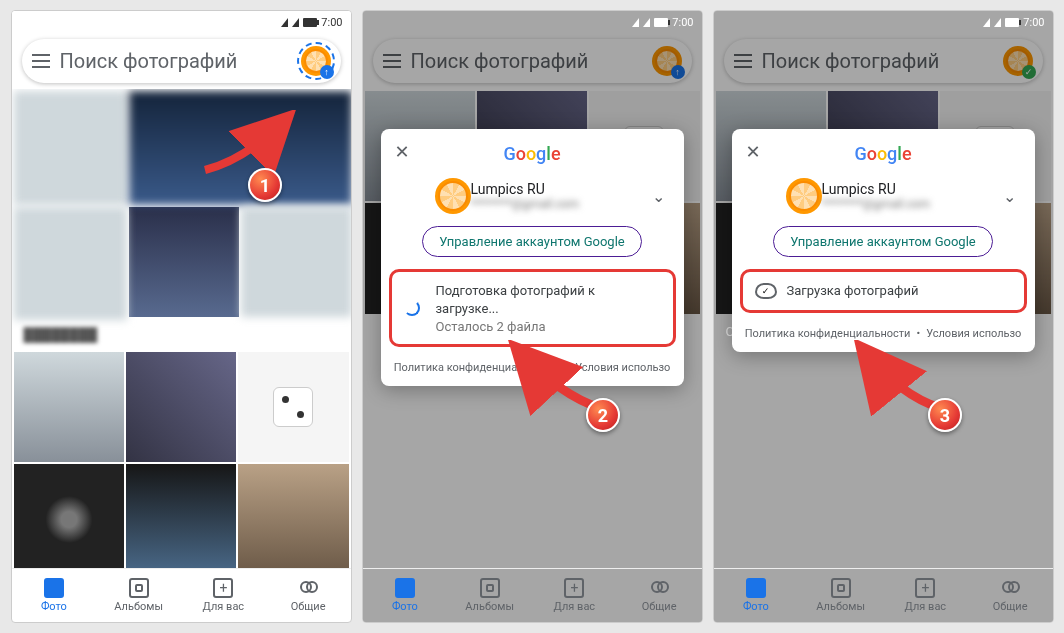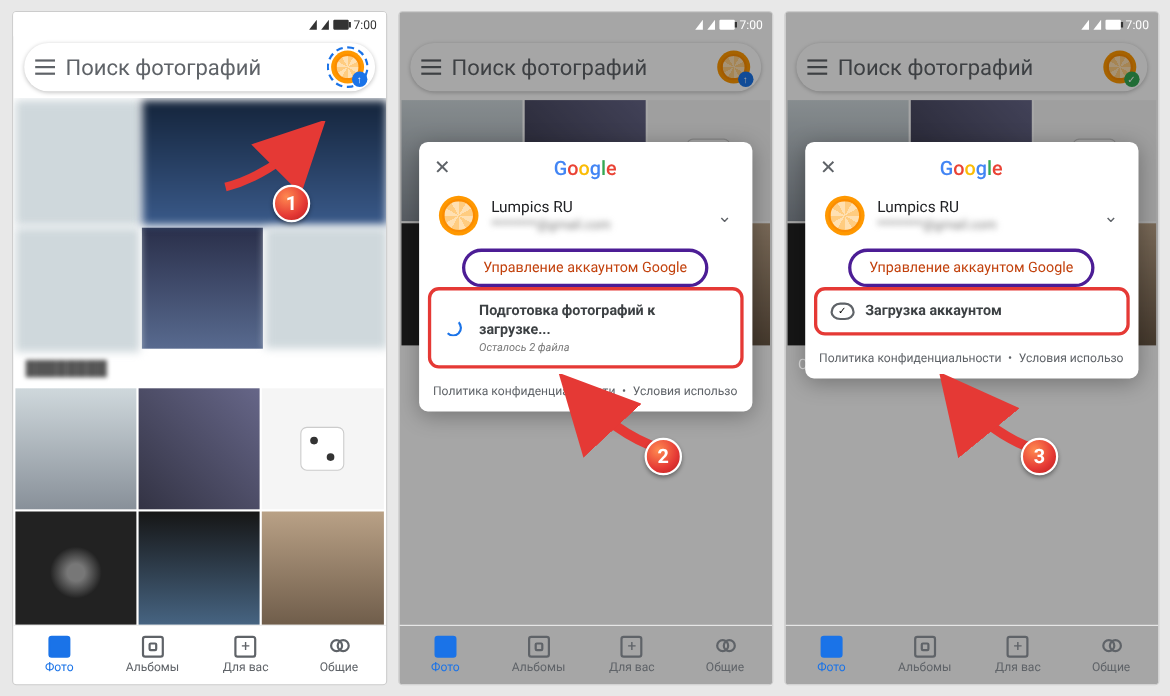--- a/index.html
+++ b/index.html
@@ -50,28 +50,28 @@
   .nicon.share{ border:none; }
   .nicon.share::before{content:"";position:absolute;left:2px;top:3px;width:8px;height:8px;border:2px solid currentColor;border-radius:50%;}
   .nicon.share::after{content:"";position:absolute;right:0;top:3px;width:8px;height:8px;border:2px solid currentColor;border-radius:50%;}
   
   .sheet{ position:absolute; left:18px; right:18px; top:118px; background:#fff; border-radius:8px; box-shadow:0 4px 20px rgba(0,0,0,.3); z-index:10; padding:6px 0 12px; display:flex; flex-direction:column; }
   .sheet .close{ position:absolute; left:14px; top:12px; font-size:18px; color:#5f6368; }
   .sheet .glogo{ text-align:center; font-size:18px; font-weight:500; padding:8px 0 10px; }
   .glogo span:nth-child(1){color:#4285F4;} .glogo span:nth-child(2){color:#EA4335;}
   .glogo span:nth-child(3){color:#FBBC05;} .glogo span:nth-child(4){color:#4285F4;}
   .glogo span:nth-child(5){color:#34A853;} .glogo span:nth-child(6){color:#EA4335;}
-  .acct{ display:flex; gap:12px; padding:4px 18px 10px; align-items:center;}
+  .acct{ display:flex; gap:0; padding:4px 18px 10px; align-items:center;margin-left:36px;}
   .acct .nm{ font-size:14px; color:#202124;}
   .acct .em{ font-size:12px; color:#777; filter:blur(3px);}
-  .mng-btn{ margin:2px auto 0; border:3px solid #4c1d95; border-radius:18px; padding:7px 16px; font-size:13px; color:#c2410c; }
+  .mng-btn{ margin:2px auto 12px; border:1px solid #4c1d95; border-radius:18px; padding:7px 16px; font-size:13px; color:#0f766e; }
   .status-block{ border:3px solid #e53935; border-radius:10px; margin:0 8px 8px; padding:10px 12px; display:flex; gap:12px; align-items:center;}
   .status-block .ic{ width:20px; flex:none; }
-  .status-block .txt{ font-size:13px; color:#3c4043; line-height:1.35;font-weight:bold;}
-  .status-block .sub{ font-size:10px; color:#777; margin-top:2px;font-style:italic;}
+  .status-block .txt{ font-size:13px; color:#3c4043; line-height:1.35;}
+  .status-block .sub{ font-size:13px; color:#777; margin-top:2px;}
   .cloudok{ width:22px; height:16px; border:2px solid #5f6368; border-radius:10px 10px 10px 10px / 10px 10px 8px 8px; position:relative;}
   .cloudok::after{ content:"✓"; position:absolute; inset:0; display:flex; align-items:center; justify-content:center; font-size:9px;}
   .spinj{ width:16px; height:16px; border:2px solid transparent; border-bottom-color:#1a73e8; border-right-color:#1a73e8; border-radius:50%;}
   .links{ display:flex; justify-content:center; gap:6px; font-size:11px; color:#5f6368; padding:6px 4px 0; white-space:nowrap; overflow:hidden;}
   .dice{ width:40px; height:40px; background:#fff; border:1px solid #ccc; border-radius:6px; position:relative;}
   .dice::before,.dice::after{content:"";position:absolute;width:7px;height:7px;background:#333;border-radius:50%;}
   .dice::before{left:8px;top:8px;} .dice::after{right:8px;bottom:8px;}
   
   .callout-arrow{ position:absolute; z-index:50; width:110px; height:70px; pointer-events:none;}
   .callout-arrow svg{ width:100%; height:100%; }
@@ -280,21 +280,21 @@
           <div class="em">********@gmail.com</div>
         </div>
         <span style="margin-left:auto;color:#5f6368;">⌄</span>
       </div>
       <div class="mng-btn">Управление аккаунтом Google</div>
       <div class="status-block">
         <div class="ic">
             <div class="cloudok"></div>
           </div>
         <div>
-          <div class="txt">Загрузка аккаунтом</div>
+          <div class="txt">Загрузка фотографий</div>
         </div>
       </div>
       <div class="links">
         <span>Политика конфиденциальности</span>
         <span>•</span>
         <span>Условия использо</span>
       </div>
     </div>
   </div>
 

